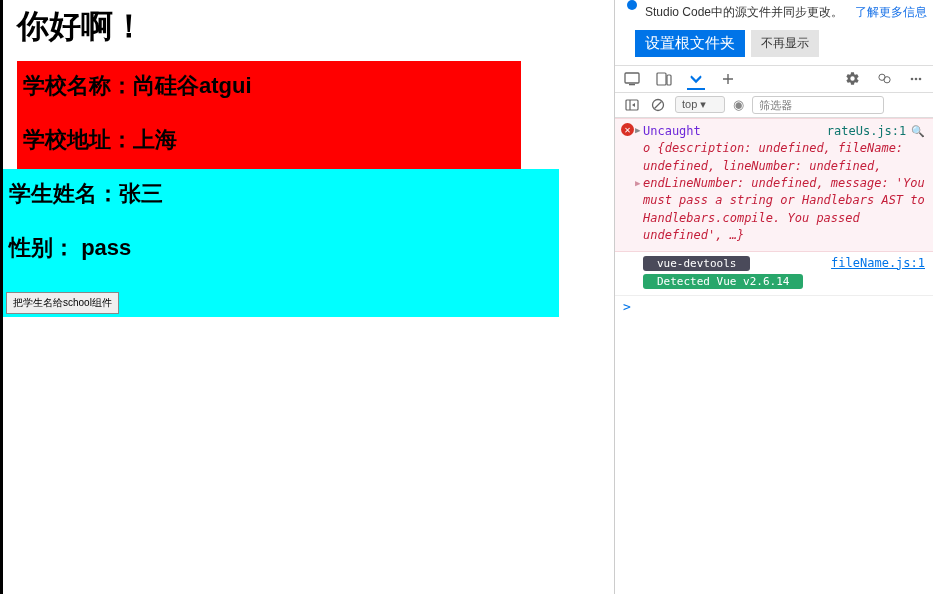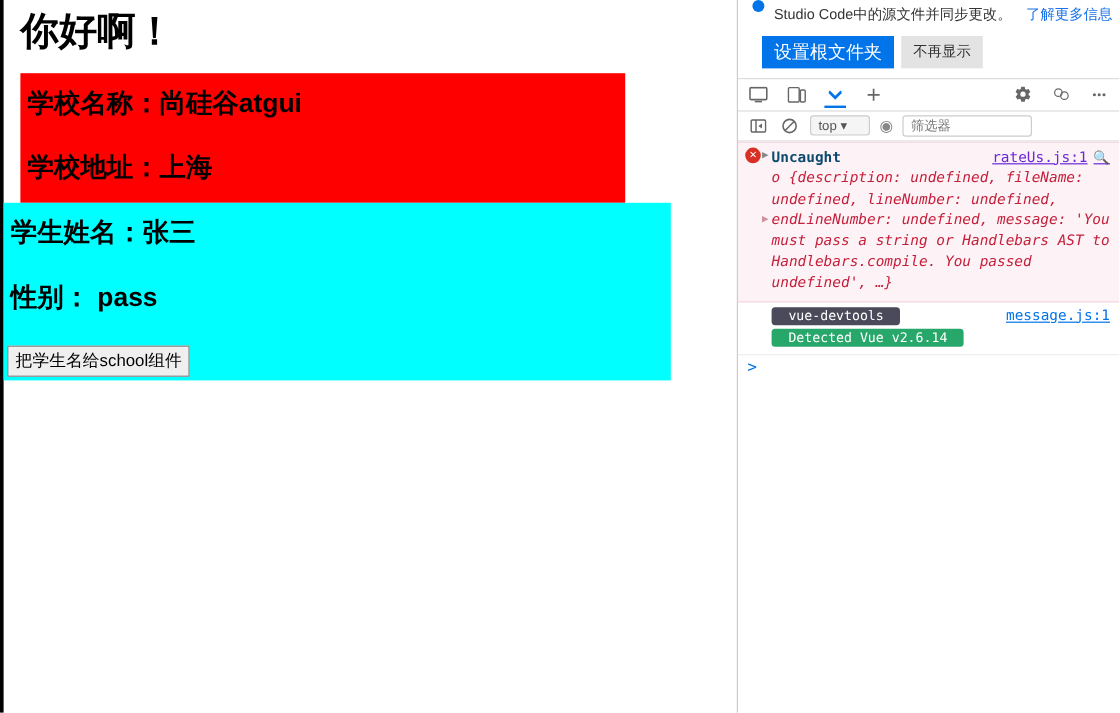--- a/index.html
+++ b/index.html
@@ -41,21 +41,21 @@
     }
     .block-line {
       font-size: 22px;
       font-weight: bold;
       padding: 10px 6px 14px 6px;
     }
     .pass-button {
       position: absolute;
       left: 3px;
       bottom: 3px;
-      font-size: 14px;
+      font-size: 10px;
       padding: 3px 6px;
       background: #efefef;
       border: 1px solid #888;
       cursor: pointer;
     }
     .right-pane {
       flex: 1;
       border-left: 1px solid #ccc;
       background: #fff;
       display: flex;
@@ -137,21 +137,21 @@
       font-size: 11px;
       background: #f5f5f5;
       position: relative;
     }
     .eye-icon { color: #888; font-size: 13px; }
     .filter-input {
       border: 1px solid #ccc;
       border-radius: 3px;
       padding: 2px 6px;
       font-size: 11px;
-      width: 108px;
+      width: 132px;
       color: #999;
     }
     .console-body {
       flex: 1;
       overflow: auto;
       font-family: Consolas, Monaco, monospace;
       font-size: 12px;
     }
     .error-row {
       background: #fdf2f5;
@@ -187,28 +187,26 @@
     }
     .error-arrow2 {
       position: absolute;
       left: 20px;
       top: 58px;
       color: #d28fa0;
       font-size: 9px;
       font-style: normal;
     }
     .error-title {
-      color: #0c4a6e;
-      font-style: normal;
-      font-weight: bold;
+      color: #6d28d9;
+      font-style: normal;
     }
     .error-link {
       float: right;
-      color: #6d28d9;
-      text-decoration: underline;
+      color: #0f766e;
       font-style: normal;
       cursor: pointer;
     }
     .error-link-glass::after {
       content: "🔍";
       margin-left: 5px;
       font-size: 11px;
     }
     .info-row {
       padding: 4px 8px 6px 28px;
@@ -344,20 +342,20 @@
     <div class="error-row">
       <span class="error-x">✕</span>
       <span class="error-arrow">▶</span>
       <span class="error-arrow2">▶</span>
       <span class="error-link error-link-glass">rateUs.js:1</span>
       <span class="error-title">Uncaught</span><br>
       <span>o {description: undefined, fileName: undefined, lineNumber: undefined, endLineNumber: undefined, message: 'You must pass a string or Handlebars AST to Handlebars.compile. You passed undefined', …}</span>
     </div>
 
     <div class="info-row">
-      <span class="info-link">message.js:1</span>
+      <span class="info-link">fileName.js:1</span>
       <span class="badge badge-dark">vue-devtools</span><br>
       <span class="badge badge-green">Detected Vue v2.6.14</span>
     </div>
 
     <div class="prompt-row">&gt;</div>
   </div>
 </div>
 
 </body></html>

